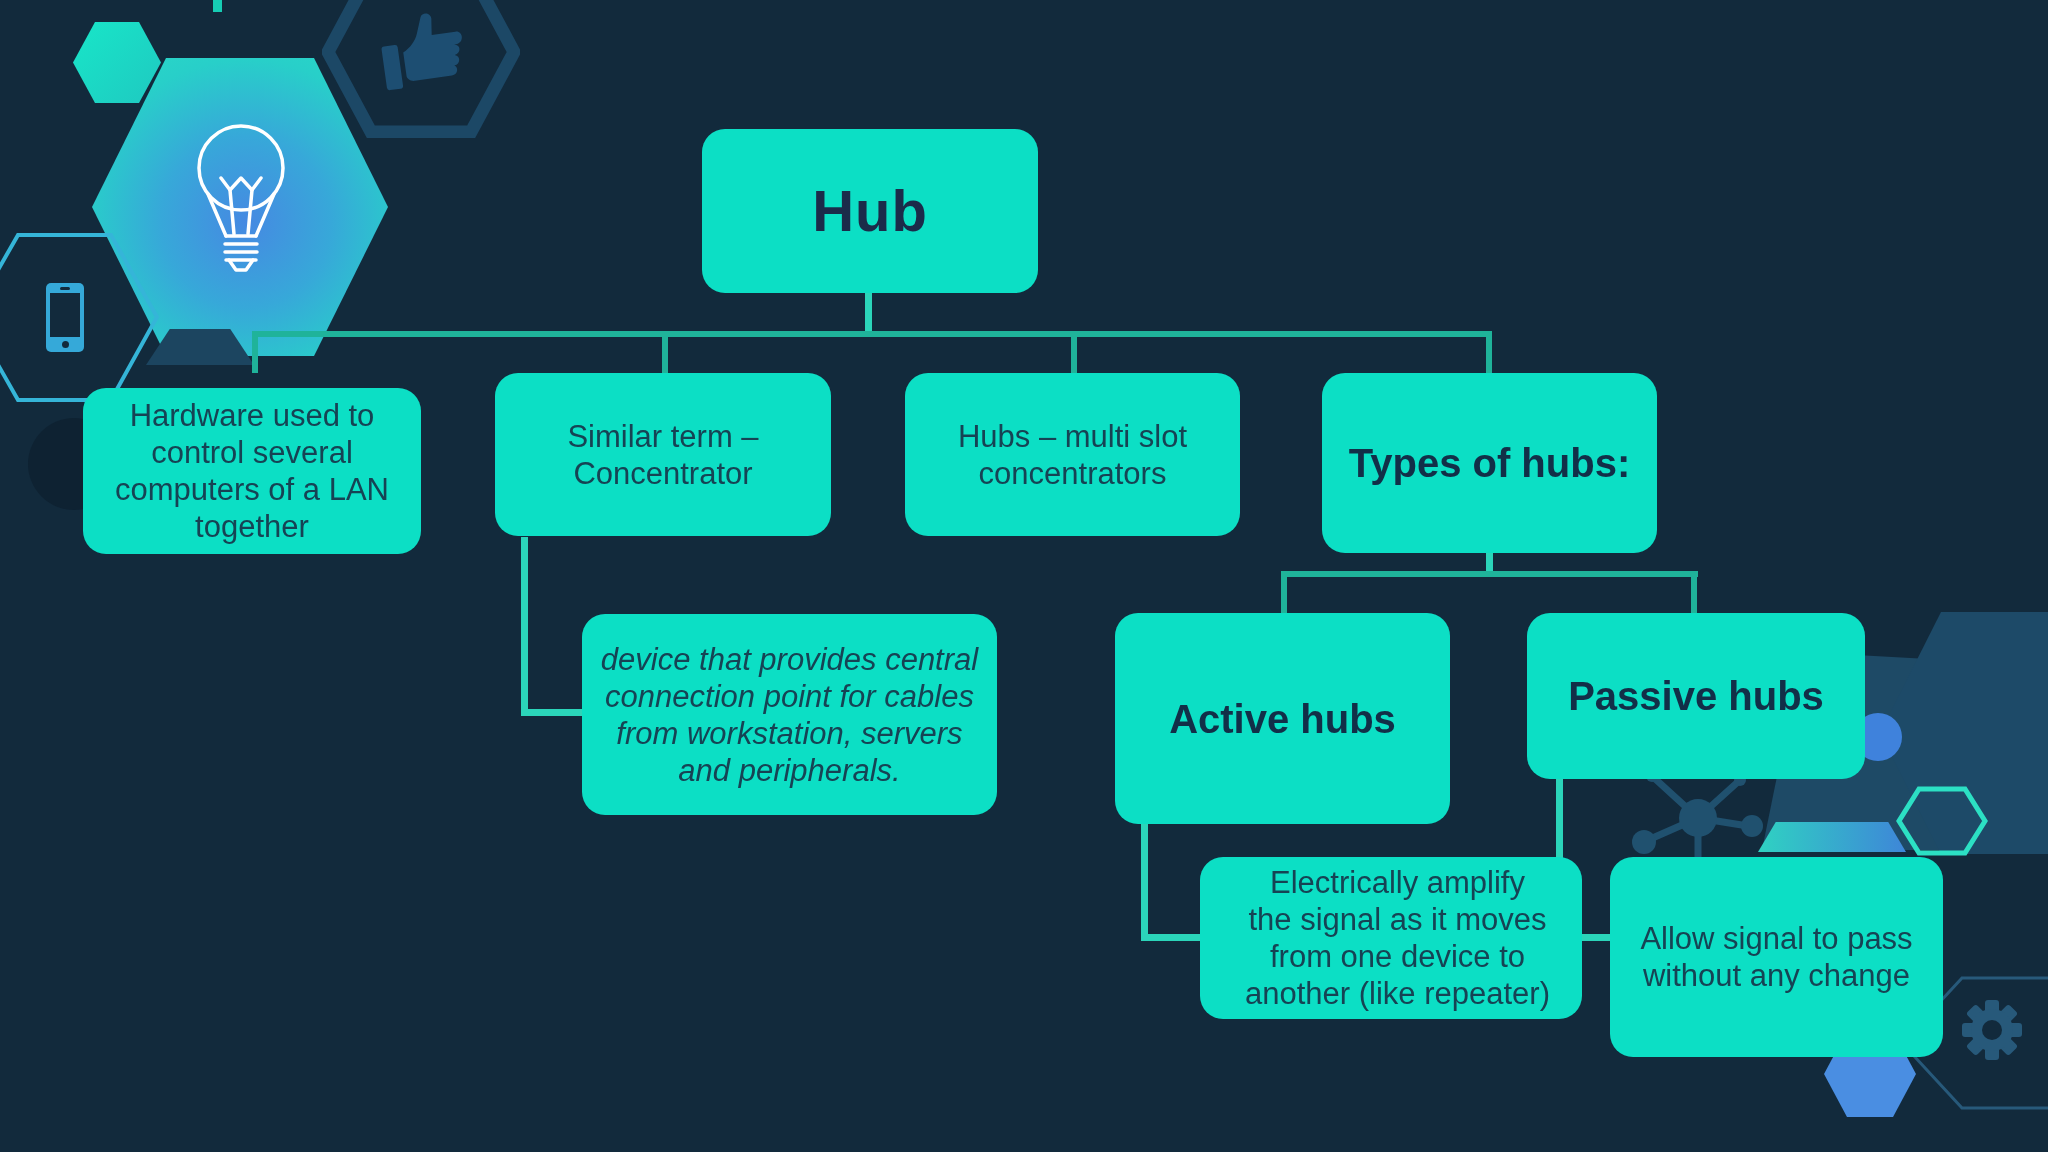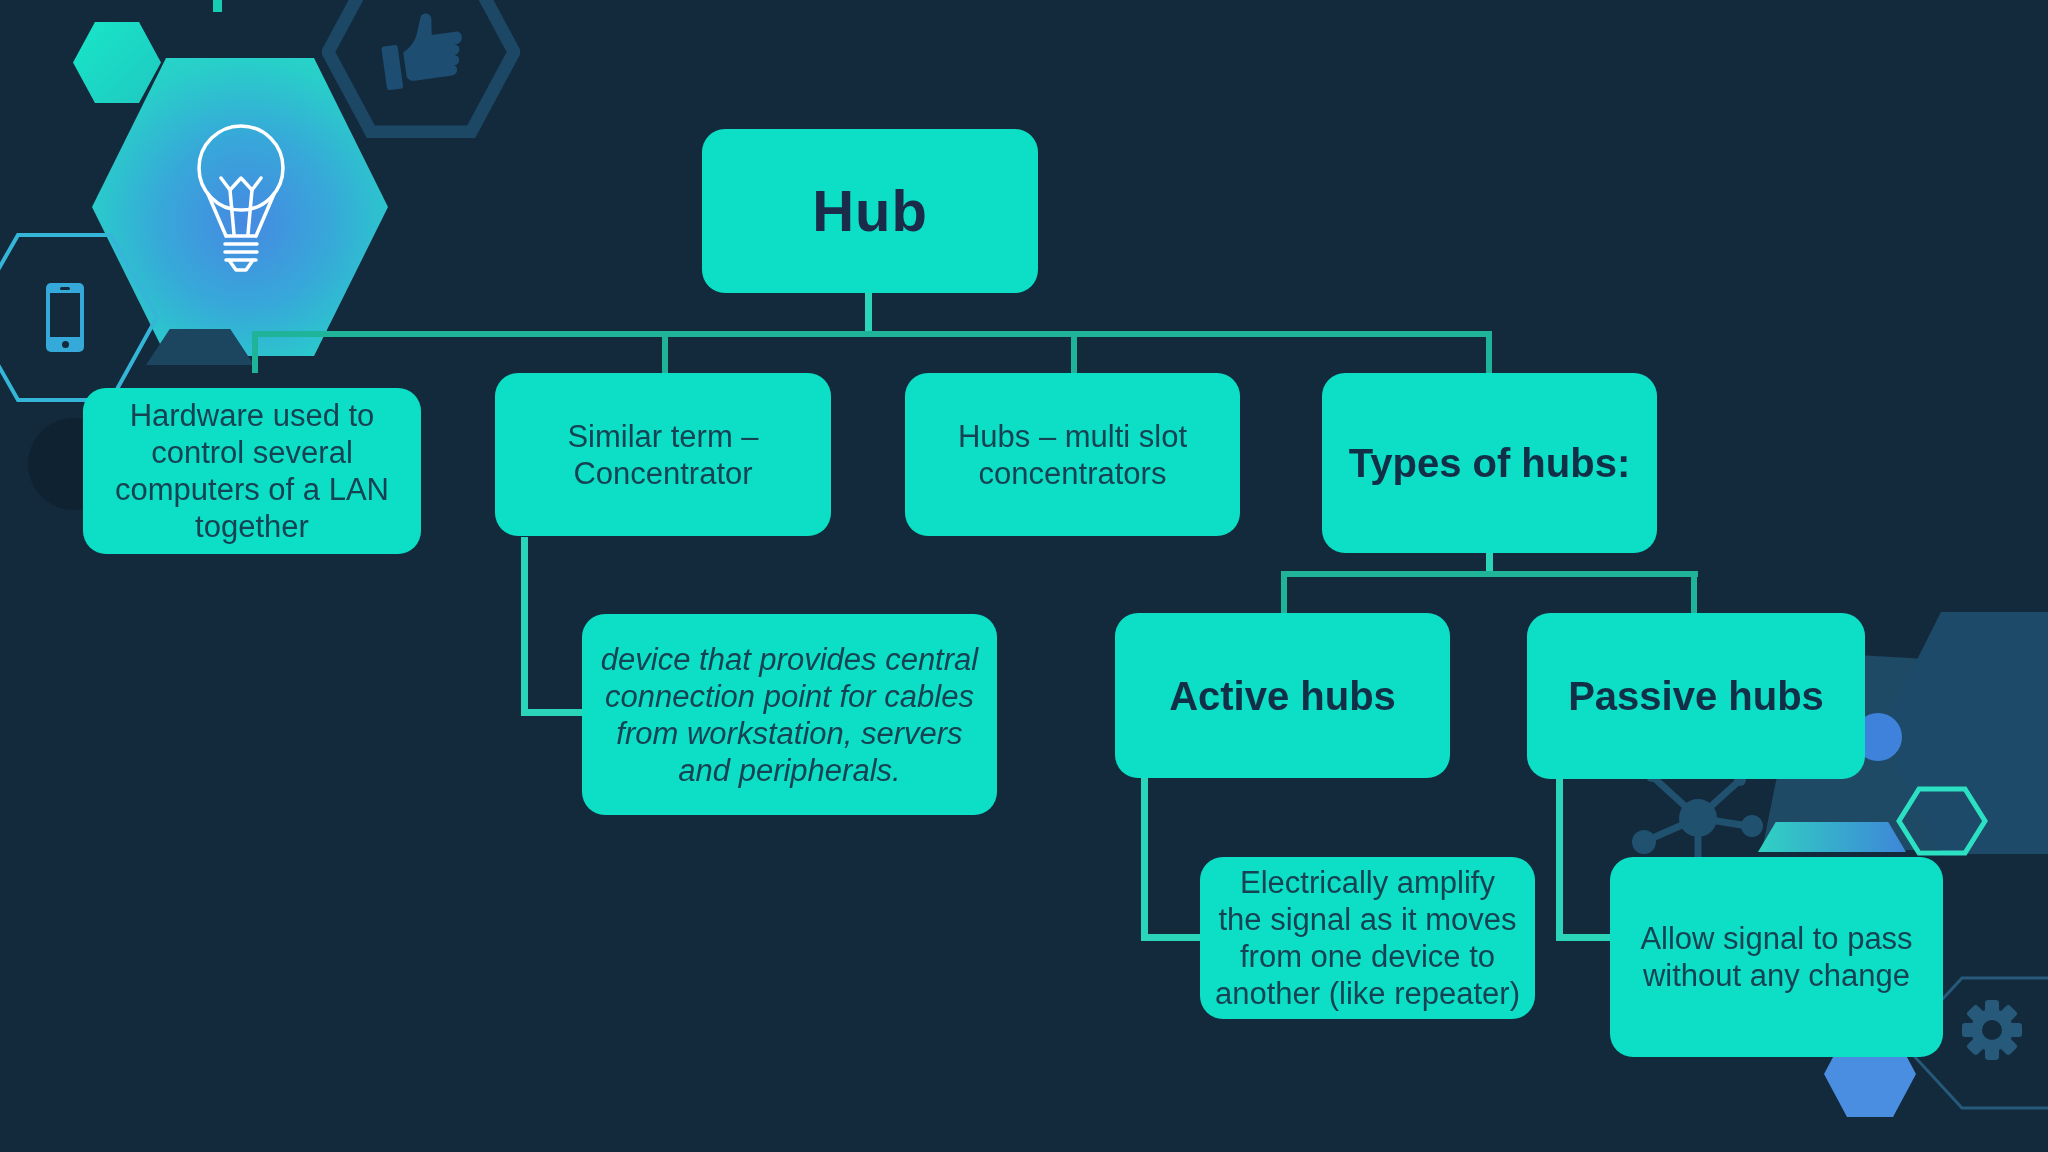--- a/index.html
+++ b/index.html
@@ -162,29 +162,29 @@
     <span class="txt">Types of hubs:</span>
   </div>
 
   <div class="node" style="left:582px;top:614px;width:415px;height:201px;font-style:italic;">
     <span class="txt">device that provides central
 connection point for cables
 from workstation, servers
 and peripherals.</span>
   </div>
 
-  <div class="node node--head" style="left:1115px;top:613px;width:335px;height:165px;">
+  <div class="node node--head" style="left:1115px;top:613px;width:335px;height:211px;">
     <span class="txt">Active hubs</span>
   </div>
 
   <div class="node node--head" style="left:1527px;top:613px;width:338px;height:166px;">
     <span class="txt">Passive hubs</span>
   </div>
 
-  <div class="node" style="left:1200px;top:857px;width:335px;height:162px;">
+  <div class="node" style="left:1200px;top:857px;width:369px;height:162px;padding-left:13px;">
     <span class="txt">Electrically amplify
 the signal as it moves
 from one device to
 another (like repeater)</span>
   </div>
 
   <div class="node" style="left:1610px;top:857px;width:333px;height:200px;">
     <span class="txt">Allow signal to pass
 without any change</span>
   </div>

